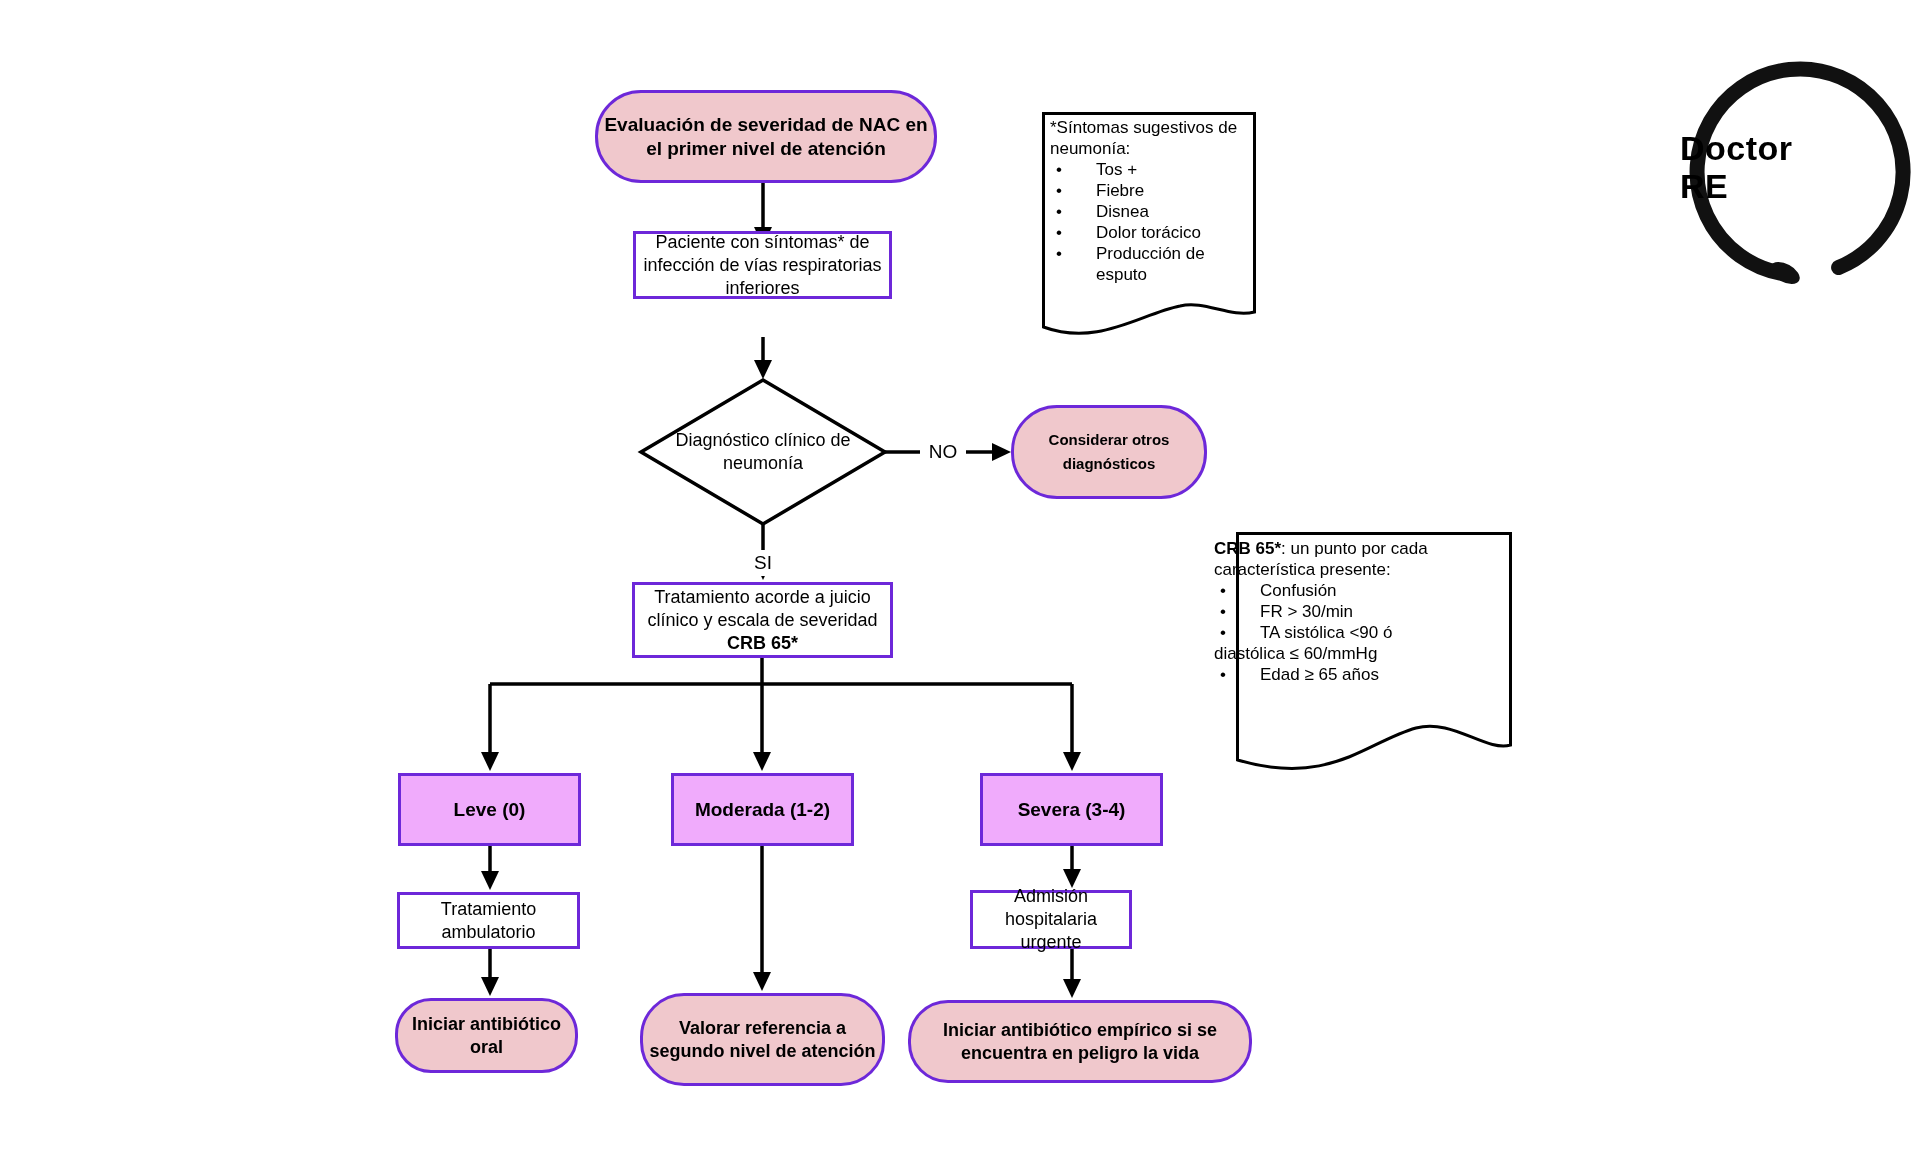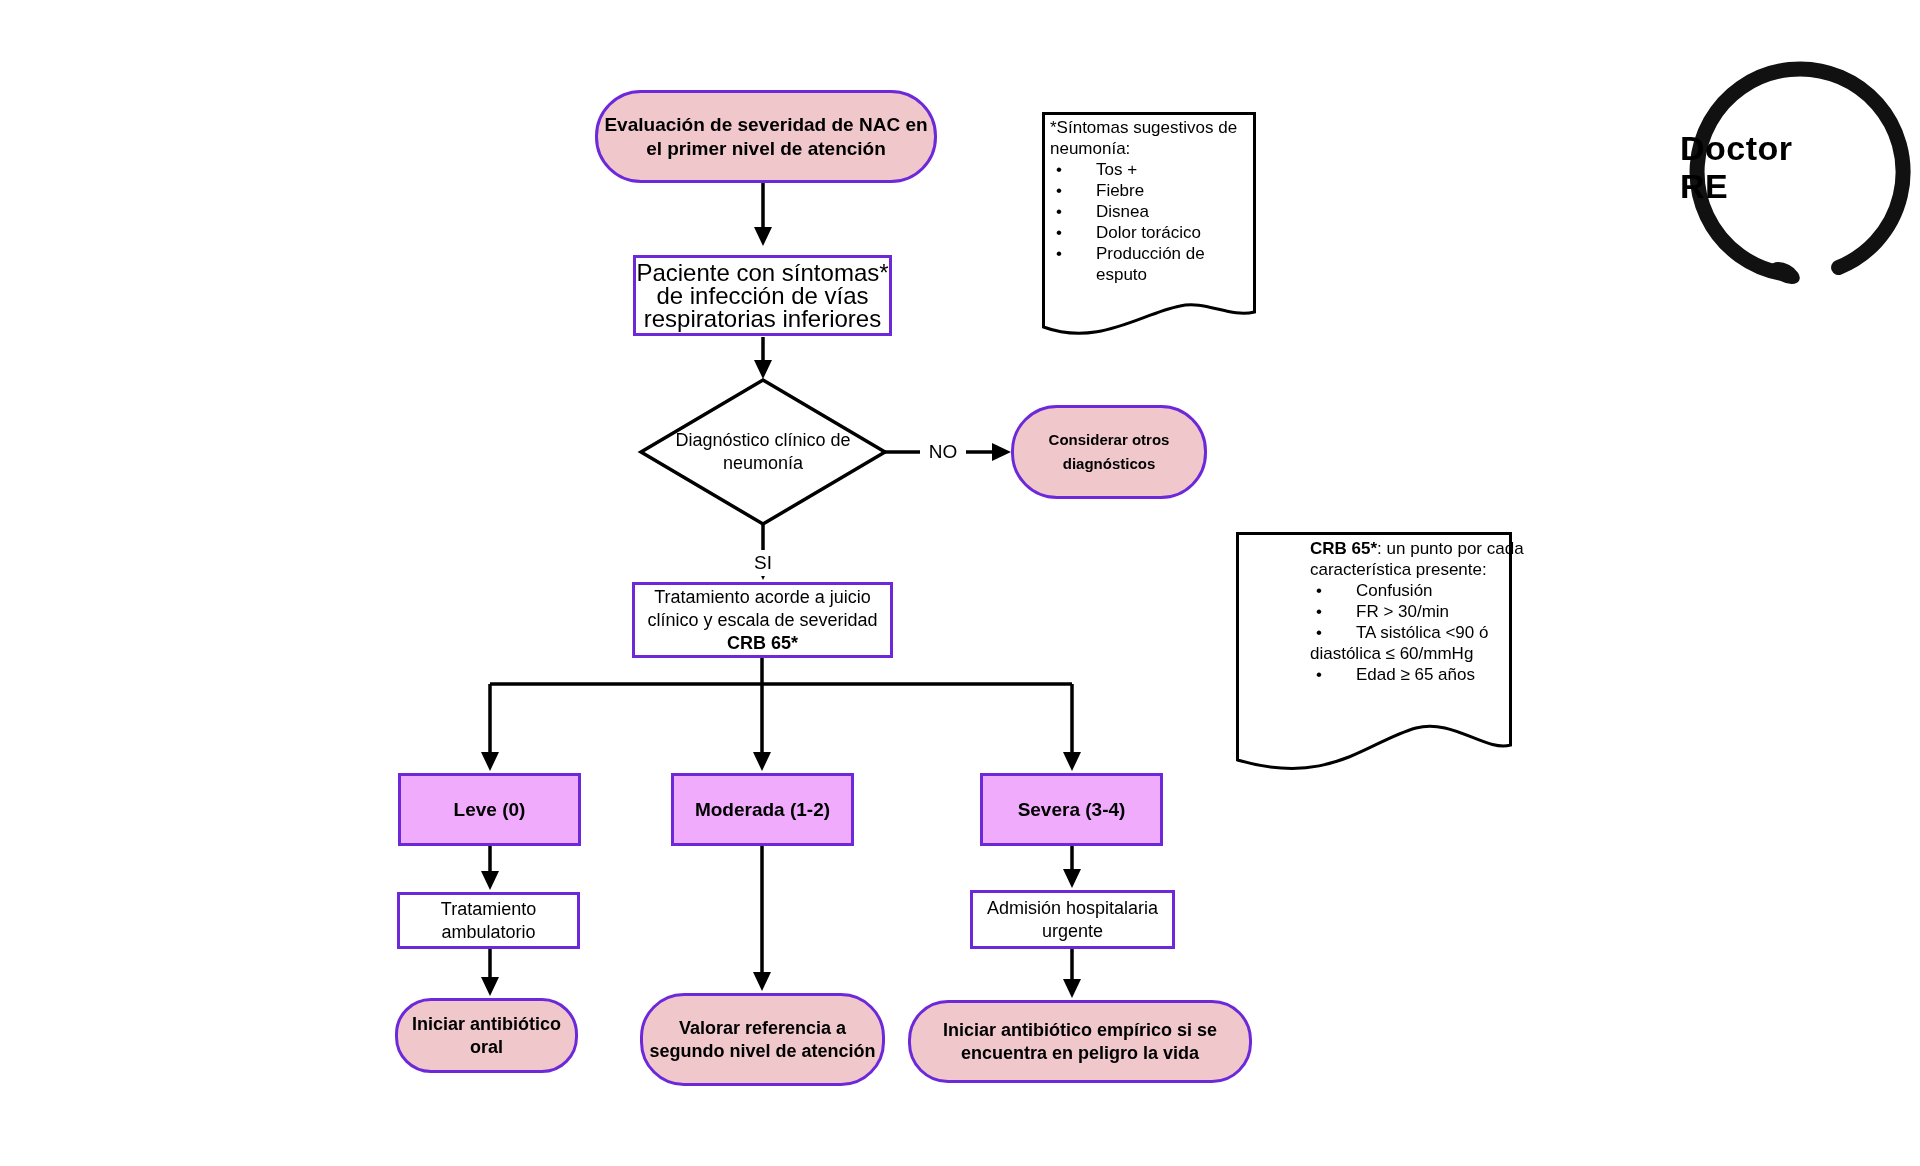--- a/index.html
+++ b/index.html
@@ -19,38 +19,38 @@
     border:3px solid #6d28d9;background:#fff;
   }
   .stadium{font-weight:bold;background:#f0c8cc;}
   .blue{font-weight:bold;background:#f0abfc;}
   .lbl{
     position:absolute;display:flex;align-items:center;justify-content:center;
     font-weight:normal;background:#fff;text-align:center;
   }
   
   #n-start{left:595px;top:90px;width:342px;height:93px;font-size:19px;line-height:24px;border-radius:46px;}
-  #n-patient{left:633px;top:255px;width:259px;height:81px;font-size:24px;line-height:23px;}
+  #n-patient{left:633px;top:231px;width:259px;height:68px;font-size:18px;line-height:23px;}
   #n-diamond-text{left:663px;top:409px;width:200px;height:86px;border:none;background:transparent;font-size:18px;line-height:23px;}
   #n-consider{left:1011px;top:405px;width:196px;height:94px;font-size:15px;line-height:24px;border-radius:46px;padding:16px 8px;}
   #n-treat{left:632px;top:582px;width:261px;height:76px;font-size:18px;line-height:23px;}
   #n-sev-0{left:398px;top:773px;width:183px;height:73px;font-size:19px;}
   #n-sev-1{left:671px;top:773px;width:183px;height:73px;font-size:19px;}
   #n-sev-2{left:980px;top:773px;width:183px;height:73px;font-size:19px;}
   #n-act-0{left:397px;top:892px;width:183px;height:57px;font-size:18px;line-height:23px;}
-  #n-act-2{left:970px;top:890px;width:205px;height:59px;font-size:18px;line-height:23px;}
+  #n-act-2{left:970px;top:890px;width:162px;height:59px;font-size:18px;line-height:23px;}
   #n-out-0{left:395px;top:998px;width:183px;height:75px;font-size:18px;line-height:23px;border-radius:36px;}
   #n-out-1{left:640px;top:993px;width:245px;height:93px;font-size:18px;line-height:23px;border-radius:44px;}
   #n-out-2{left:908px;top:1000px;width:344px;height:83px;font-size:18px;line-height:23px;border-radius:40px;}
   #label-no{left:920px;top:439px;width:46px;height:26px;font-size:19px;}
   #label-si{left:741px;top:538px;width:44px;height:26px;font-size:19px;margin-top:12px;}
   
   .note-text{position:absolute;font-size:17px;line-height:21px;}
   #note1-text{left:1050px;top:117px;width:200px;}
-  #note2-text{left:1310px;top:538px;width:264px;}
+  #note2-text{left:1214px;top:538px;width:264px;}
   .note-list{margin:0;padding:0;list-style:none;}
   .note-list li{display:flex;}
   .note-list li .bullet{flex:0 0 46px;padding-left:6px;box-sizing:border-box;}
   .note-list li.no-bullet{display:block;}
   
   #logo{position:absolute;left:1680px;top:55px;width:240px;height:240px;}
   #logo-text{
     position:absolute;left:1680px;top:129px;width:224px;
     text-align:left;font-weight:bold;font-size:34px;line-height:38px;
     letter-spacing:0.5px;

